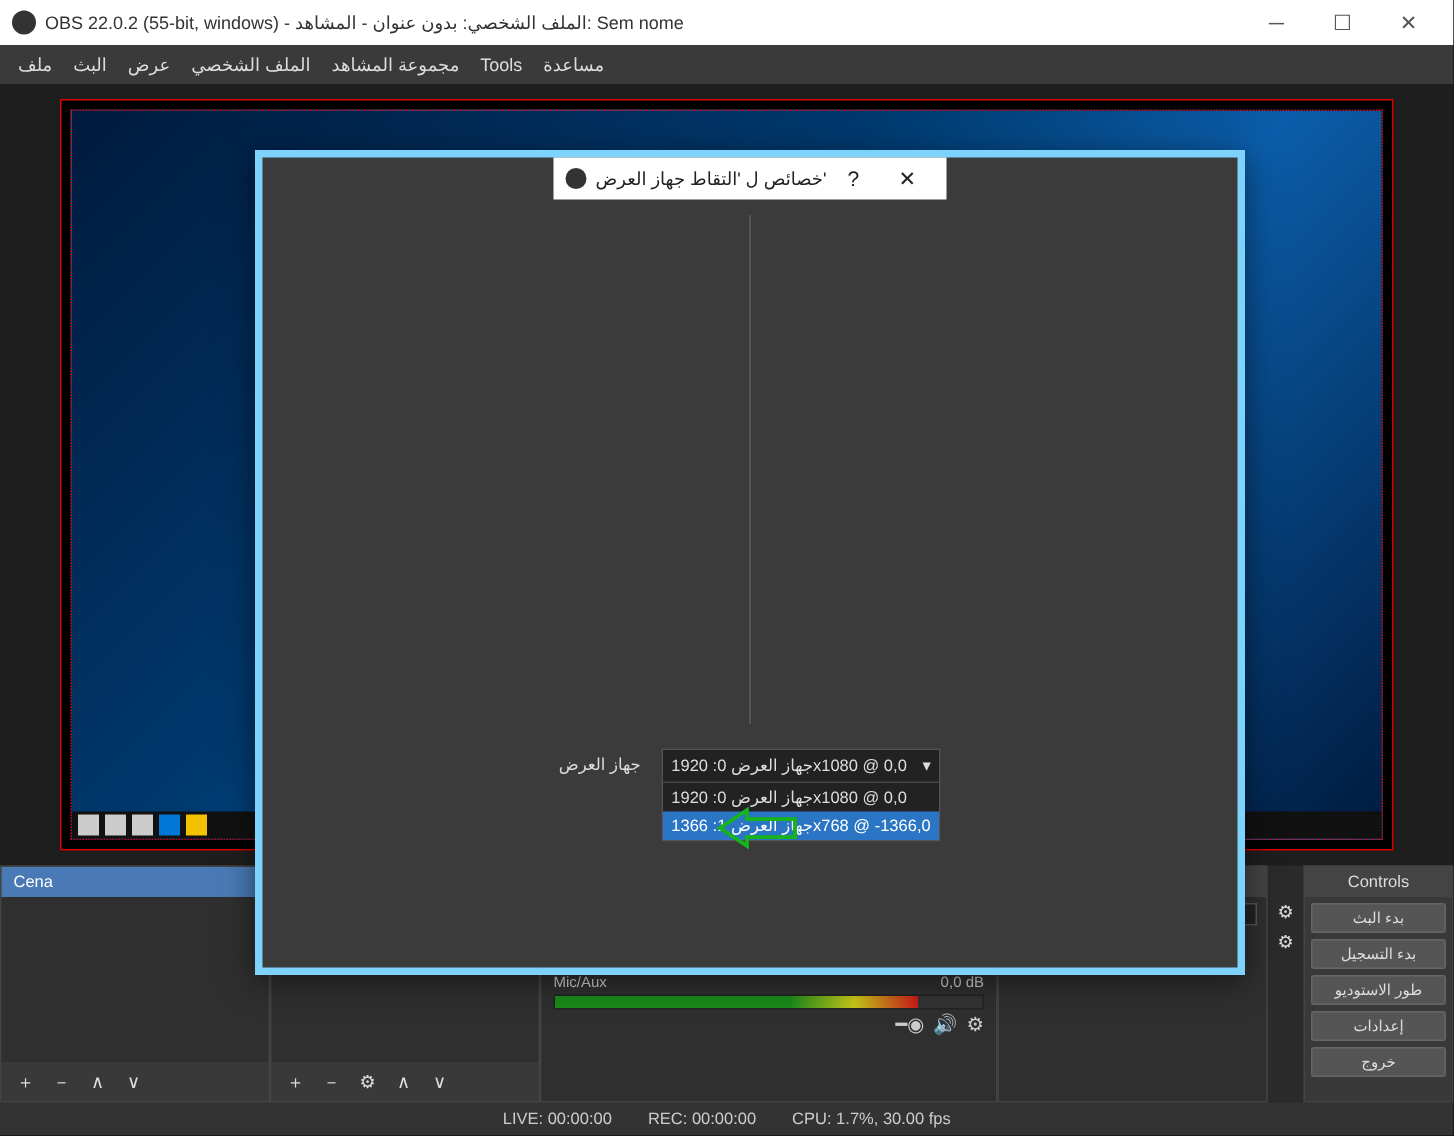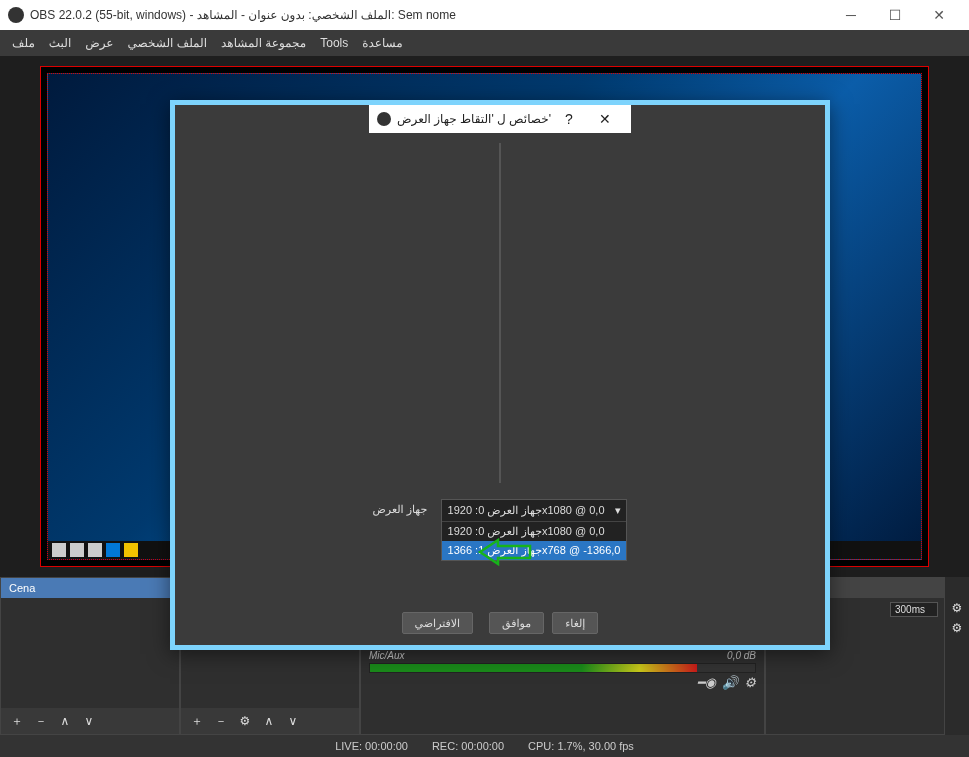--- a/index.html
+++ b/index.html
@@ -28,21 +28,21 @@
   
   .bottom { position:absolute; left:0; right:0; bottom:22px; height:158px; display:flex; }
   .panel { border:1px solid #444; background:#393939; display:flex; flex-direction:column; }
   .panel-header { height:20px; background:#444; text-align:center; font-size:11px; line-height:20px; }
   .panel-body { flex:1; background:#2f2f2f; position:relative; }
   .panel-footer { height:26px; background:#393939; display:flex; align-items:center; gap:8px; padding:0 8px; }
   .ctrlbtn { background:#555; border:1px solid #666; color:#ddd; height:22px; padding:0 12px; font-size:11px; border-radius:2px; display:flex; align-items:center; justify-content:center; }
 
   .scenes { width:180px; }
   .sources { width:180px; }
-  .mixer { flex:1;font-style:italic; }
+  .mixer { flex:1; }
   .transitions { width:180px; }
   .controls { width:100px; margin-left:auto; }
   .controls .ctrlbtn { width:100%; margin-bottom:4px; height:20px; font-size:10px;}
 
   .scene-item { background:#4a7ab5; color:#fff; padding:4px 8px; font-size:11px; }
 
   .mixer-track { padding:4px 8px; }
   .mixer-label { display:flex; justify-content:space-between; font-size:10px; color:#ccc; margin-bottom:2px;}
   .vu { height:10px; background:linear-gradient(90deg,#1a8a1a 0%,#1a8a1a 55%,#c9c91a 70%,#c91a1a 85%,#333 85%); border:1px solid #222; margin-bottom:2px;}
   .mixer-icons { display:flex; justify-content:flex-end; gap:6px; color:#ccc; font-size:13px; }
@@ -184,20 +184,30 @@
         <input value="300ms" style="">
       </div>
     </div>
   </div>
 
   <div class="controls-wrap">
     <div class="gear-side">
       <span>⚙</span>
       <span>⚙</span>
     </div>
+    <div class="panel controls">
+      <div class="panel-header">Controls</div>
+      <div class="controls-stack">
+        <div class="ctrlbtn">بدء البث</div>
+        <div class="ctrlbtn">بدء التسجيل</div>
+        <div class="ctrlbtn">طور الاستوديو</div>
+        <div class="ctrlbtn">إعدادات</div>
+        <div class="ctrlbtn">خروج</div>
+      </div>
+    </div>
   </div>
 </div>
 
 <div class="statusbar">
   <span>LIVE: 00:00:00</span>
   <span>REC: 00:00:00</span>
   <span>CPU: 1.7%, 30.00 fps</span>
 </div>
 
 <div class="dialog">
@@ -226,25 +236,19 @@
           <span>▾</span>
         </div>
         <div class="combo-drop">
           <div class="combo-opt first">جهاز العرض 0: 1920x1080 @ 0,0</div>
           <div class="combo-opt highlight">جهاز العرض 1: 1366x768 @ -1366,0</div>
         </div>
       </div>
     </div>
   </div>
 
-  <div class="dialog-footer">
-    <div class="ctrlbtn">الافتراضي</div>
-    <div class="spacer"></div>
-    <div class="ctrlbtn">موافق</div>
-    <div class="ctrlbtn">إلغاء</div>
-  </div>
 </div>
 
 <div class="green-arrow">
   <svg width="60" height="28">
     <polygon points="0,14 18,2 18,8 50,8 50,20 18,20 18,26" fill="none" stroke="#17b31a" stroke-width="2.5"></polygon>
   </svg>
 </div>
 
 </body></html>

